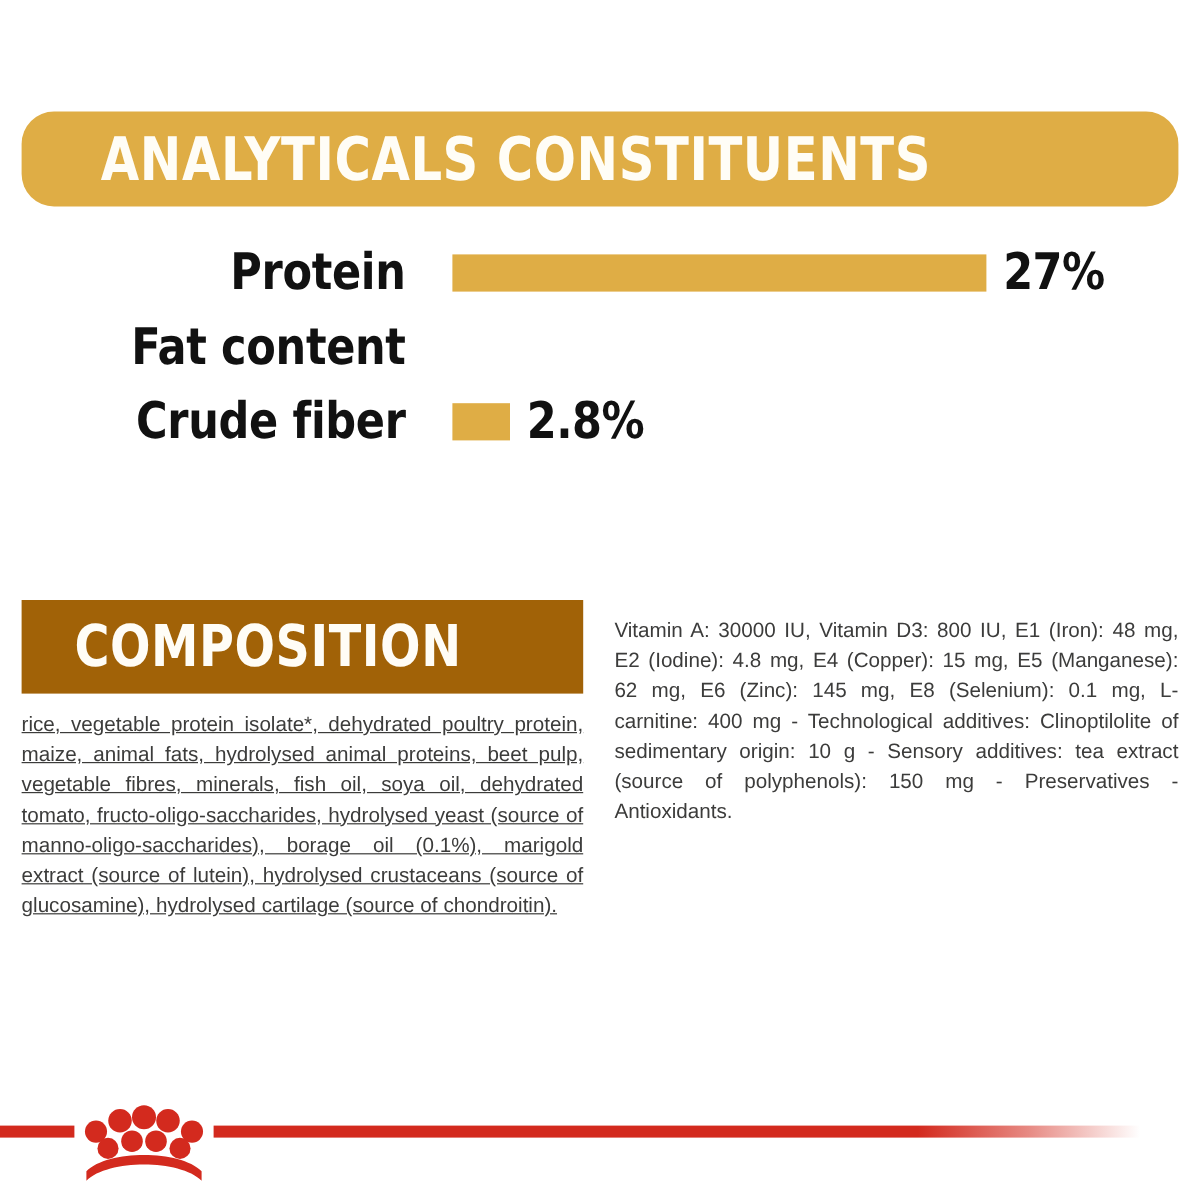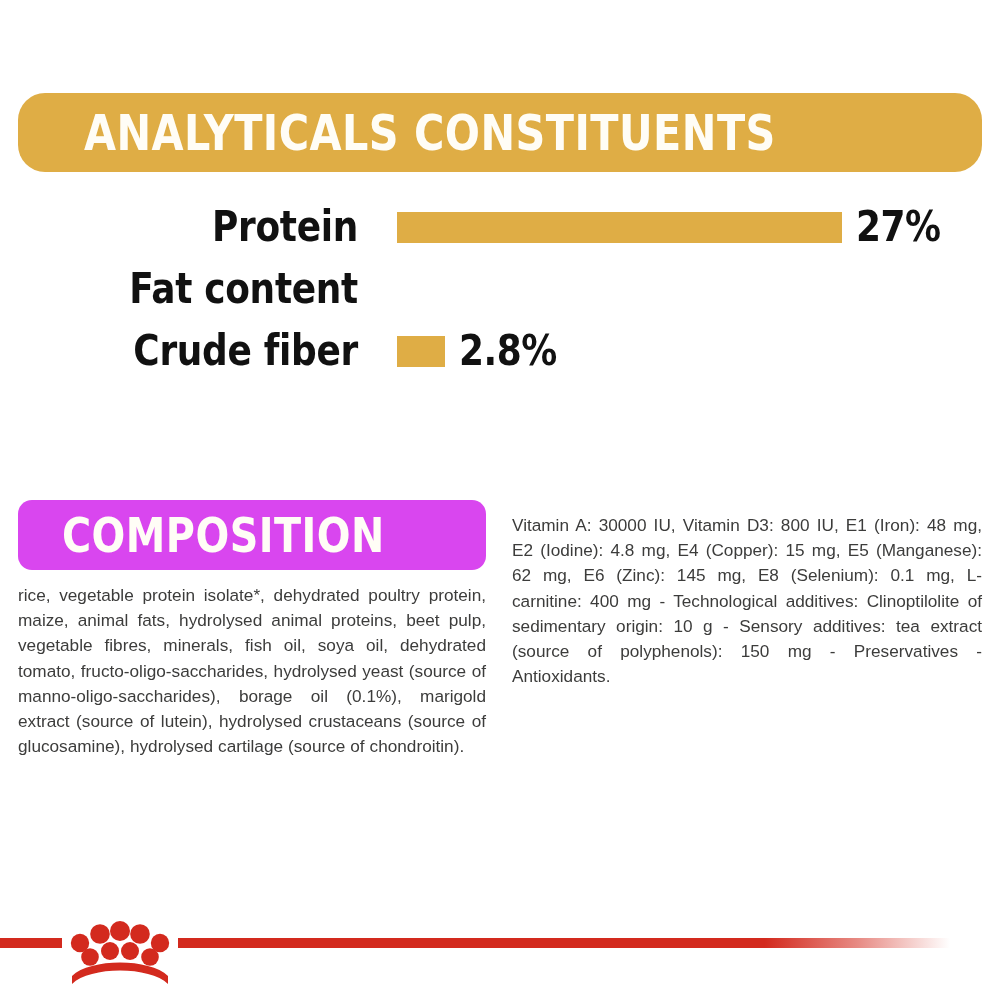--- a/index.html
+++ b/index.html
@@ -39,21 +39,21 @@
   }
   #analyticals-banner .banner-text{
     font-size:50px;
     line-height:50px;
   }
 
   
   #nutrition-chart{
     position:absolute;
     left:0;top:196px;
-    width:867px;height:200px;padding-left:20px;
+    width:867px;height:200px;
   }
   .bar-row{
     position:relative;
     height:62px;
     display:flex;
     align-items:center;
   }
   .bar-label{
     position:absolute;
     left:0;
@@ -94,27 +94,26 @@
     transform-origin:left center;
     white-space:nowrap;
   }
 
   
   .panel{position:absolute;top:500px;}
   #composition-panel{left:18px;width:468px;}
   #additives-panel{left:512px;width:470px;}
 
   .panel-banner{
-    height:70px;
-    background:#d946ef;
+    height:78px;
+    background:#a16207;
     display:flex;
     align-items:center;
     padding-left:44px;
     box-sizing:border-box;
-    border-radius:14px;
   }
   .panel-banner .banner-text{
     font-size:48px;
     line-height:48px;
   }
   .panel-banner .banner-sub{
     color:#fffdf6;
     font-family:"Liberation Sans Narrow","DejaVu Sans Condensed","Liberation Sans",sans-serif;
     font-weight:bold;
     font-size:25px;
@@ -129,21 +128,21 @@
   .panel-body{
     margin-top:13px;
     color:#3c3c3b;
     font-size:17.2px;
     line-height:25.2px;
     text-align:justify;
     text-justify:inter-word;
     word-spacing:0.2px;
     hyphens:none;
   }
-  #composition-panel .panel-body{padding-left:0px;padding-right:0px;}
+  #composition-panel .panel-body{padding-left:0px;padding-right:0px;text-decoration:underline;}
   #additives-panel  .panel-body{padding-left:0px;padding-right:0px;}
 
   
   #brand-footer{
     position:absolute;
     left:0;top:900px;
     width:1000px;height:100px;
   }
   .rule-left{
     position:absolute;

